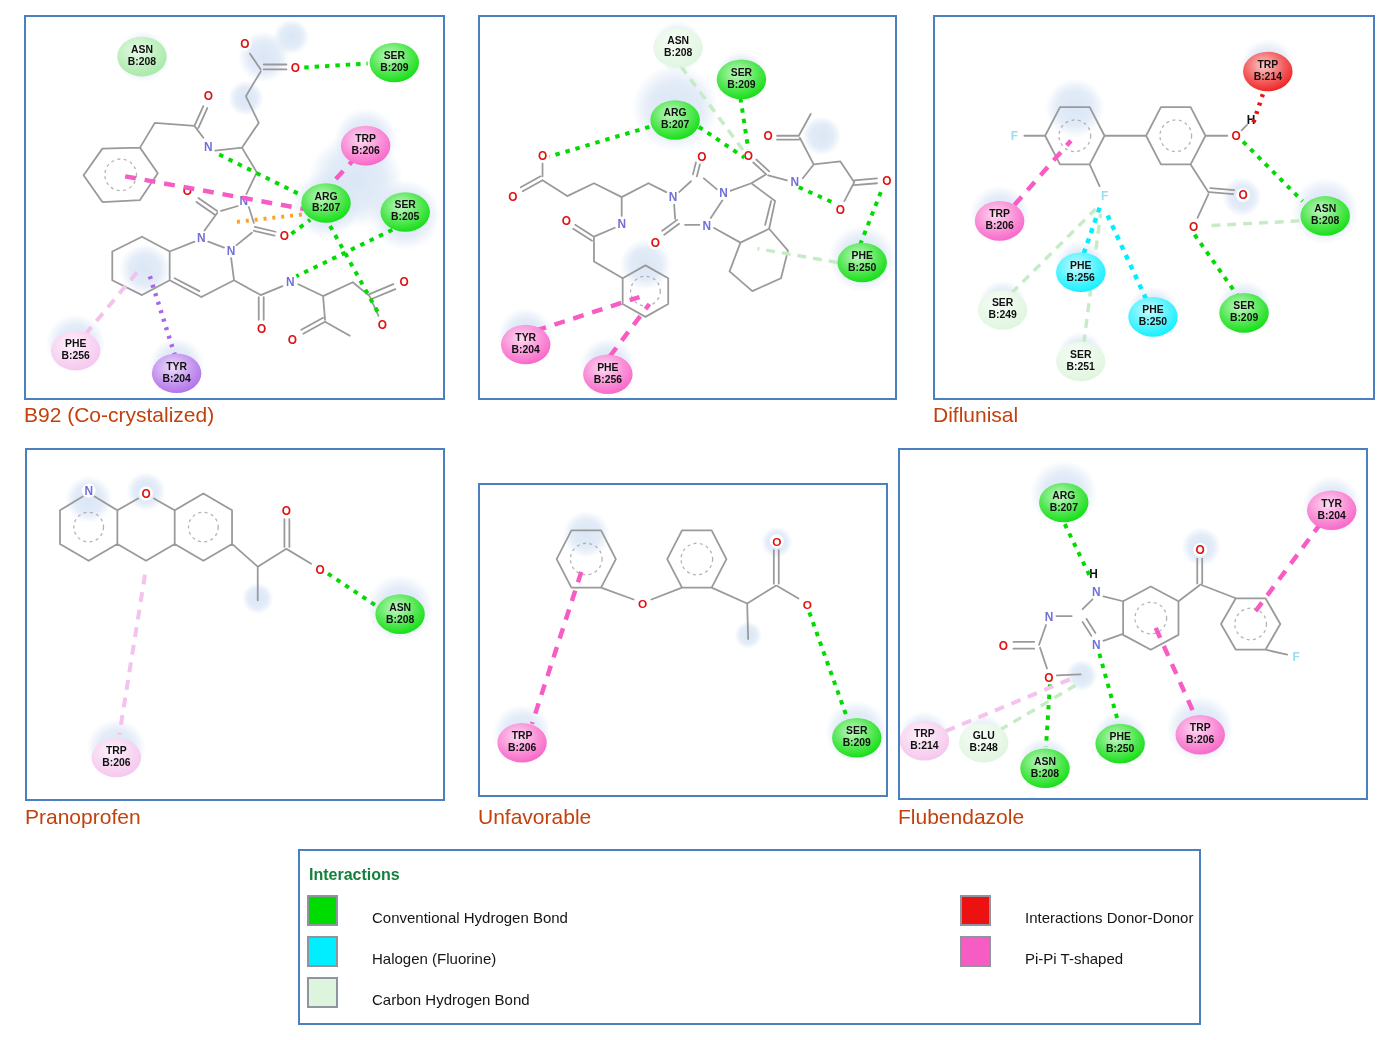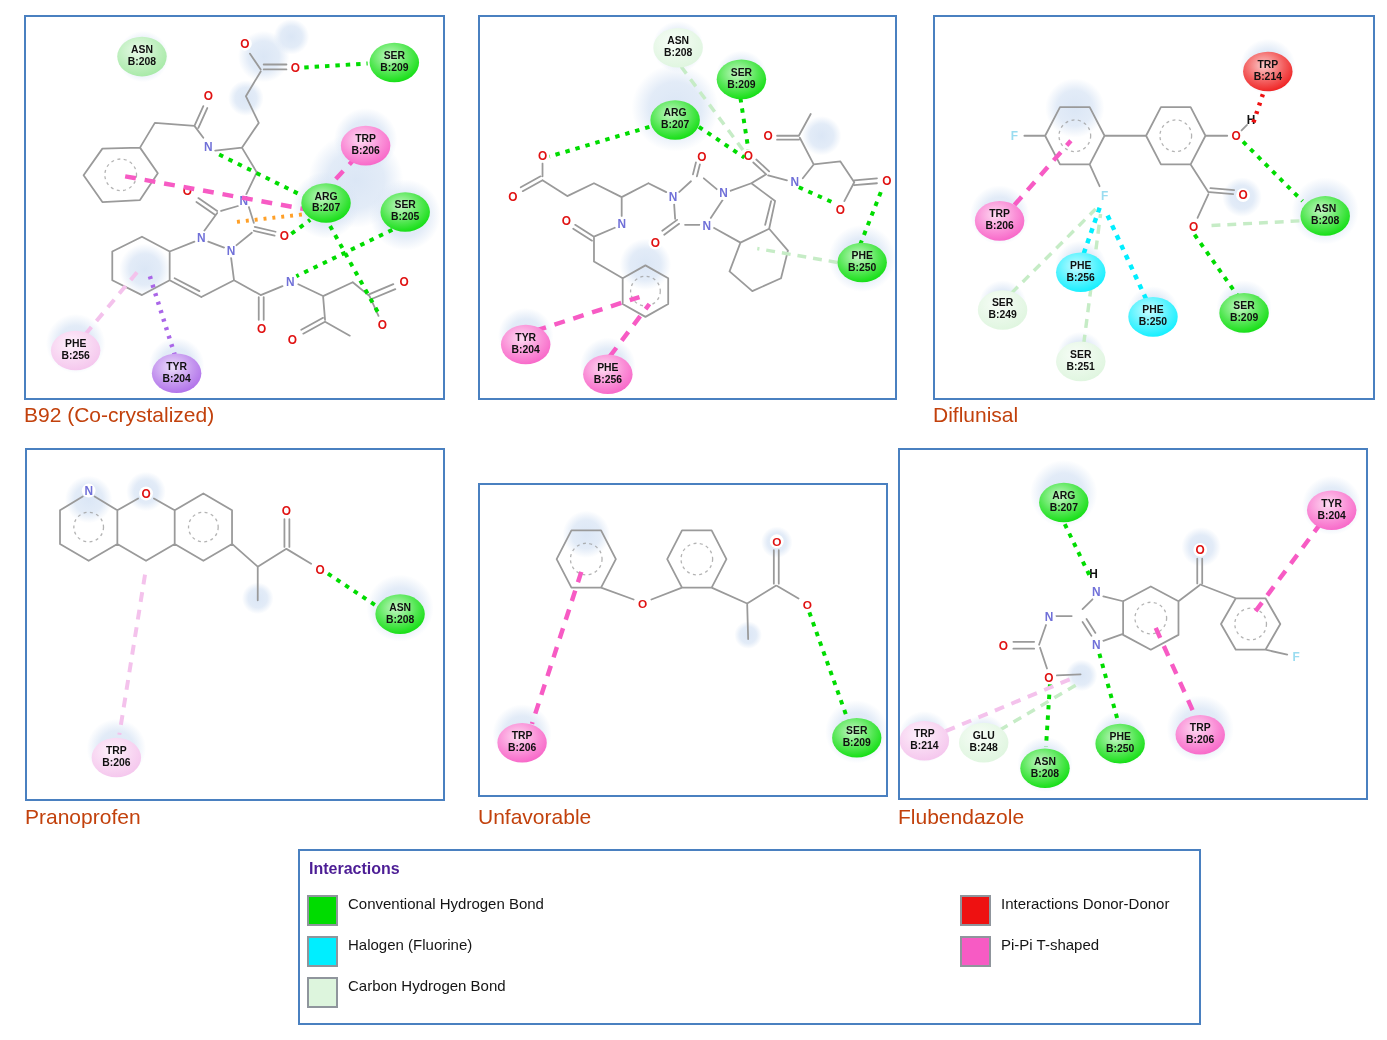--- a/index.html
+++ b/index.html
@@ -15,24 +15,24 @@
   .ln-hb{stroke:var(--conventional);stroke-width:4;stroke-dasharray:4.5 6;}
   .ln-chb{stroke:var(--carbonLine);stroke-width:3.5;stroke-dasharray:9 7;}
   .ln-halogen{stroke:var(--halogen);stroke-width:4.5;stroke-dasharray:5 6;}
   .ln-unfav{stroke:var(--unfavorable);stroke-width:4.5;stroke-dasharray:3 6;}
   .ln-pipi{stroke:var(--pipi);stroke-width:4.5;stroke-dasharray:11 9;}
   .ln-pipiL{stroke:var(--pipiLight);stroke-width:4;stroke-dasharray:10 8;}
   .ln-sigma{stroke:var(--sigma);stroke-width:4.5;stroke-dasharray:3 6;}
   .ln-charge{stroke:var(--charge);stroke-width:4;stroke-dasharray:3 6;}
   .bt{font-family:"Liberation Sans",sans-serif;font-size:10.5px;font-weight:bold;fill:#101010;text-anchor:middle;}
   .legend{position:absolute;left:298px;top:849px;width:903px;height:176px;border:2px solid var(--panelBorder);box-sizing:border-box;background:#fff;}
-  .legend-title{font-weight:bold;font-size:16px;color:#4c1d95;margin:9px 0 0 9px;}
+  .legend-title{font-weight:bold;font-size:16px;color:#15803d;margin:15px 0 0 9px;}
   .lcol{position:absolute;left:7px;top:44px;}
   .rcol{position:absolute;left:660px;top:44px;}
-  .legend-item{display:flex;align-items:flex-start;height:31px;margin-bottom:10px;}
+  .legend-item{display:flex;align-items:flex-end;height:31px;margin-bottom:10px;gap:24px;}
   .sw{width:27px;height:27px;border:2px solid #8f959c;margin-right:10px;flex:0 0 auto;box-sizing:content-box;}
   .legend-label{font-size:15px;color:#151515;white-space:nowrap;}
 </style>
 </head>
 <body>
 
 <div id="stage">
 
   <svg id="defs-svg" width="0" height="0" style="position:absolute">
       <defs id="shared-defs">

